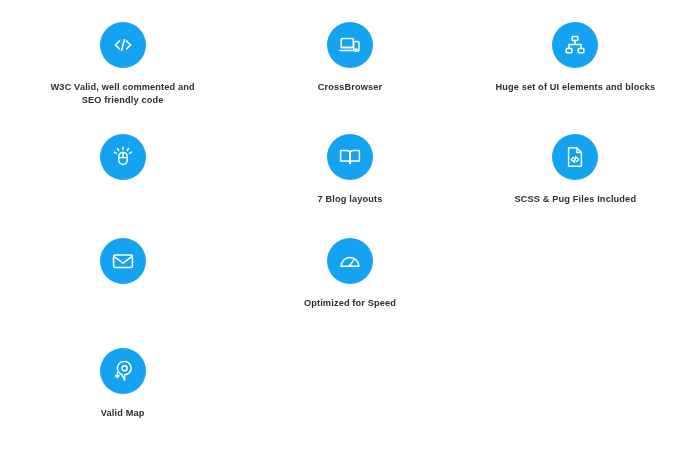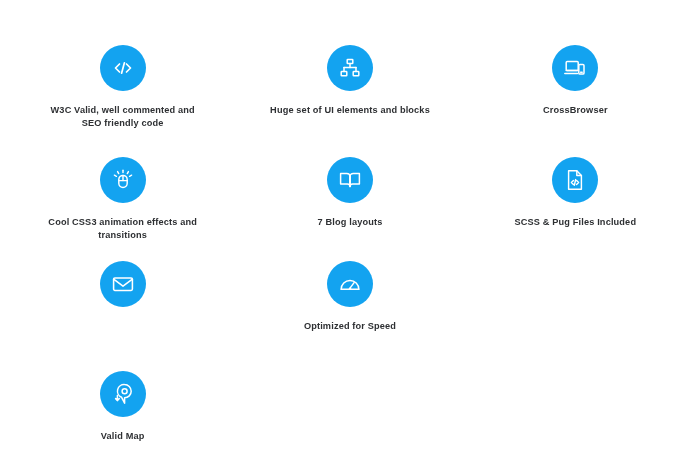--- a/index.html
+++ b/index.html
@@ -15,21 +15,20 @@
   }
 
   .features-section {
     width: 700px;
     height: 475px;
     box-sizing: border-box;
     padding: 22px 0 0 0;
     background: #ffffff;
     display: flex;
     flex-direction: column;
-    justify-content: flex-end;
   }
 
   .feature-row {
     display: flex;
     flex-direction: row;
     width: 100%;
     height: 104px;
   }
 
   .feature-item {
@@ -93,46 +92,46 @@
           </svg>
         </span>
       </div>
       <div class="feature-label">W3C Valid, well commented and SEO friendly code</div>
     </div>
 
     <div class="feature-item">
       <div class="feature-icon-circle">
         <span>
           <svg width="24" height="24" viewBox="0 0 24 24" fill="none" stroke="#ffffff" stroke-width="1.5" stroke-linecap="round" stroke-linejoin="round">
+            <rect x="3.2" y="5.6" width="12" height="9" rx="1"></rect>
+            <line x1="1.8" y1="17.6" x2="14.5" y2="17.6"></line>
+            <line x1="3.2" y1="14.6" x2="15.2" y2="14.6"></line>
+            <rect x="15.8" y="8.4" width="5.2" height="9.6" rx="1.1" fill="#13a3f0"></rect>
+            <line x1="17.6" y1="16.2" x2="19.2" y2="16.2"></line>
+          </svg>
+        </span>
+      </div>
+      <div class="feature-label">CrossBrowser</div>
+    </div>
+
+    <div class="feature-item">
+      <div class="feature-icon-circle">
+        <span>
+          <svg width="24" height="24" viewBox="0 0 24 24" fill="none" stroke="#ffffff" stroke-width="1.5" stroke-linecap="round" stroke-linejoin="round">
             <rect x="9.2" y="3.4" width="5.6" height="4.2" rx="0.6"></rect>
             <rect x="3.2" y="15.6" width="5.6" height="4.2" rx="0.6"></rect>
             <rect x="15.2" y="15.6" width="5.6" height="4.2" rx="0.6"></rect>
             <line x1="12" y1="7.6" x2="12" y2="11.4"></line>
             <line x1="6" y1="11.4" x2="18" y2="11.4"></line>
             <line x1="6" y1="11.4" x2="6" y2="15.6"></line>
             <line x1="18" y1="11.4" x2="18" y2="15.6"></line>
           </svg>
         </span>
       </div>
       <div class="feature-label">Huge set of UI elements and blocks</div>
-    </div>
-
-    <div class="feature-item">
-      <div class="feature-icon-circle">
-        <span>
-          <svg width="24" height="24" viewBox="0 0 24 24" fill="none" stroke="#ffffff" stroke-width="1.5" stroke-linecap="round" stroke-linejoin="round">
-            <rect x="3.2" y="5.6" width="12" height="9" rx="1"></rect>
-            <line x1="1.8" y1="17.6" x2="14.5" y2="17.6"></line>
-            <line x1="3.2" y1="14.6" x2="15.2" y2="14.6"></line>
-            <rect x="15.8" y="8.4" width="5.2" height="9.6" rx="1.1" fill="#13a3f0"></rect>
-            <line x1="17.6" y1="16.2" x2="19.2" y2="16.2"></line>
-          </svg>
-        </span>
-      </div>
-      <div class="feature-label">CrossBrowser</div>
     </div>
 
   </div>
 
   <div class="feature-row row-2">
 
     <div class="feature-item">
       <div class="feature-icon-circle">
         <span>
           <svg width="24" height="24" viewBox="0 0 24 24" fill="none" stroke="#ffffff" stroke-width="1.45" stroke-linecap="round" stroke-linejoin="round">
@@ -140,21 +139,20 @@
             <line x1="12" y1="7.4" x2="12" y2="12.6"></line>
             <line x1="7.8" y1="12.6" x2="16.2" y2="12.6"></line>
             <line x1="12" y1="2.2" x2="12" y2="4.6"></line>
             <line x1="6.6" y1="3.6" x2="7.7" y2="5.6"></line>
             <line x1="17.4" y1="3.6" x2="16.3" y2="5.6"></line>
             <line x1="3.4" y1="7.2" x2="5.4" y2="8.3"></line>
             <line x1="20.6" y1="7.2" x2="18.6" y2="8.3"></line>
           </svg>
         </span>
       </div>
-      <div class="feature-label">Cool CSS3 animation effects and transitions</div>
     </div>
 
     <div class="feature-item">
       <div class="feature-icon-circle">
         <span>
           <svg width="24" height="24" viewBox="0 0 24 24" fill="none" stroke="#ffffff" stroke-width="1.5" stroke-linecap="round" stroke-linejoin="round">
             <path d="M2.6 5.4 h6.2 a3.2 3.2 0 0 1 3.2 3.2 v10 a2.6 2.6 0 0 0 -2.6 -2.6 h-6.8 z"></path>
             <path d="M21.4 5.4 h-6.2 a3.2 3.2 0 0 0 -3.2 3.2 v10 a2.6 2.6 0 0 1 2.6 -2.6 h6.8 z"></path>
             <line x1="12" y1="8.6" x2="12" y2="18.6"></line>
           </svg>

